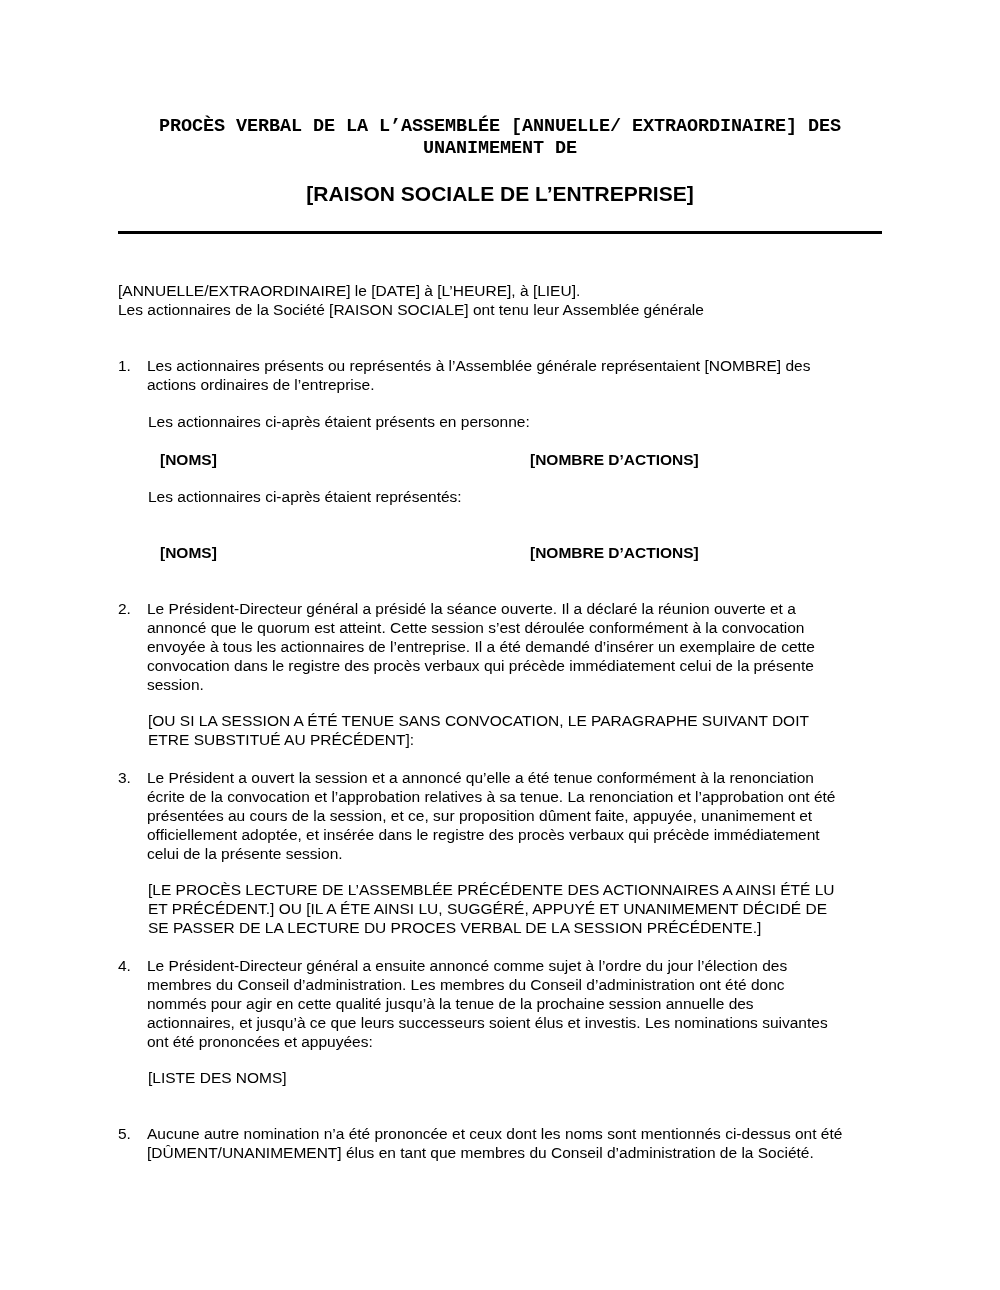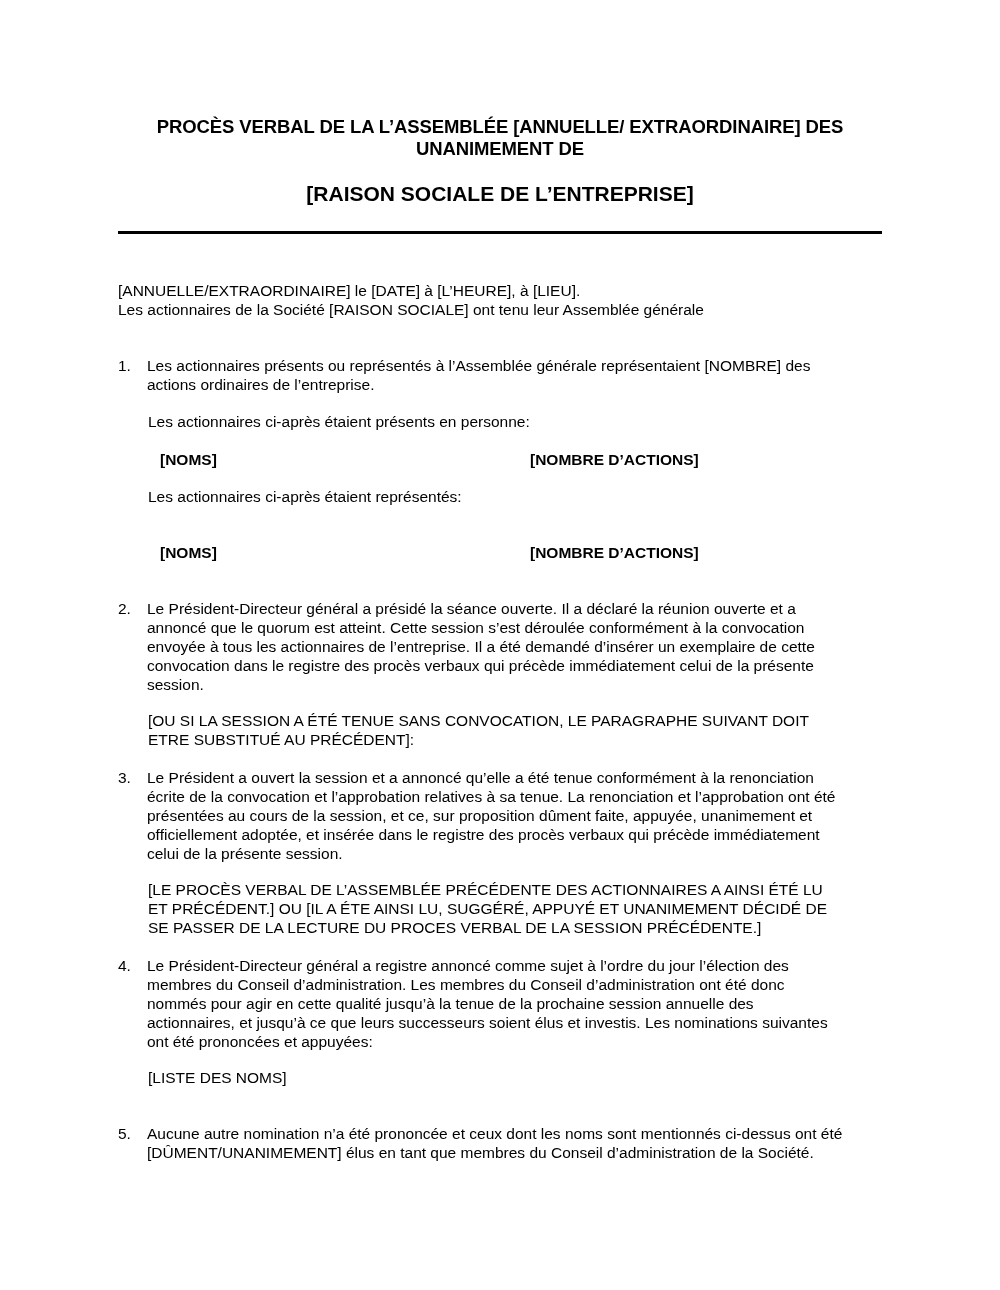--- a/index.html
+++ b/index.html
@@ -25,21 +25,21 @@
       position: absolute;
       left: 0;
       top: 116px;
       width: 764px;
       text-align: center;
       font-weight: bold;
       font-size: 18.5px;
       line-height: 22px;
       letter-spacing: -0.1px;
     }
-    .title-line { display: block; }
+    .title-line { display: block; font-family: Liberation Mono, monospace; }
     .subtitle {
       position: absolute;
       left: 0;
       top: 183px;
       width: 764px;
       text-align: center;
       font-weight: bold;
       font-size: 21px;
       line-height: 22px;
     }
@@ -142,29 +142,29 @@
     <span class="item-num">3.</span>
     <div class="item-body">
       <div>Le Président a ouvert la session et a annoncé qu’elle a été tenue conformément à la renonciation</div>
       <div>écrite de la convocation et l’approbation relatives à sa tenue. La renonciation et l’approbation ont été</div>
       <div>présentées au cours de la session, et ce, sur proposition dûment faite, appuyée, unanimement et</div>
       <div>officiellement adoptée, et insérée dans le registre des procès verbaux qui précède immédiatement</div>
       <div>celui de la présente session.</div>
     </div>
   </div>
   <div class="row2 body-text" style="top: 880px;">
-    <div>[LE PROCÈS VERBAL DE L’ASSEMBLÉE PRÉCÉDENTE DES ACTIONNAIRES A AINSI ÉTÉ LU</div>
+    <div>[LE PROCÈS LECTURE DE L’ASSEMBLÉE PRÉCÉDENTE DES ACTIONNAIRES A AINSI ÉTÉ LU</div>
     <div>ET PRÉCÉDENT.] OU [IL A ÉTE AINSI LU, SUGGÉRÉ, APPUYÉ ET UNANIMEMENT DÉCIDÉ DE</div>
     <div>SE PASSER DE LA LECTURE DU PROCES VERBAL DE LA SESSION PRÉCÉDENTE.]</div>
   </div>
 
   <div class="item body-text" style="top: 956px;">
     <span class="item-num">4.</span>
     <div class="item-body">
-      <div>Le Président-Directeur général a registre annoncé comme sujet à l’ordre du jour l’élection des</div>
+      <div>Le Président-Directeur général a ensuite annoncé comme sujet à l’ordre du jour l’élection des</div>
       <div>membres du Conseil d’administration. Les membres du Conseil d’administration ont été donc</div>
       <div>nommés pour agir en cette qualité jusqu’à la tenue de la prochaine session annuelle des</div>
       <div>actionnaires, et jusqu’à ce que leurs successeurs soient élus et investis. Les nominations suivantes</div>
       <div>ont été prononcées et appuyées:</div>
     </div>
   </div>
   <div class="row2 body-text" style="top: 1068px;">
     <div>[LISTE DES NOMS]</div>
   </div>
 

